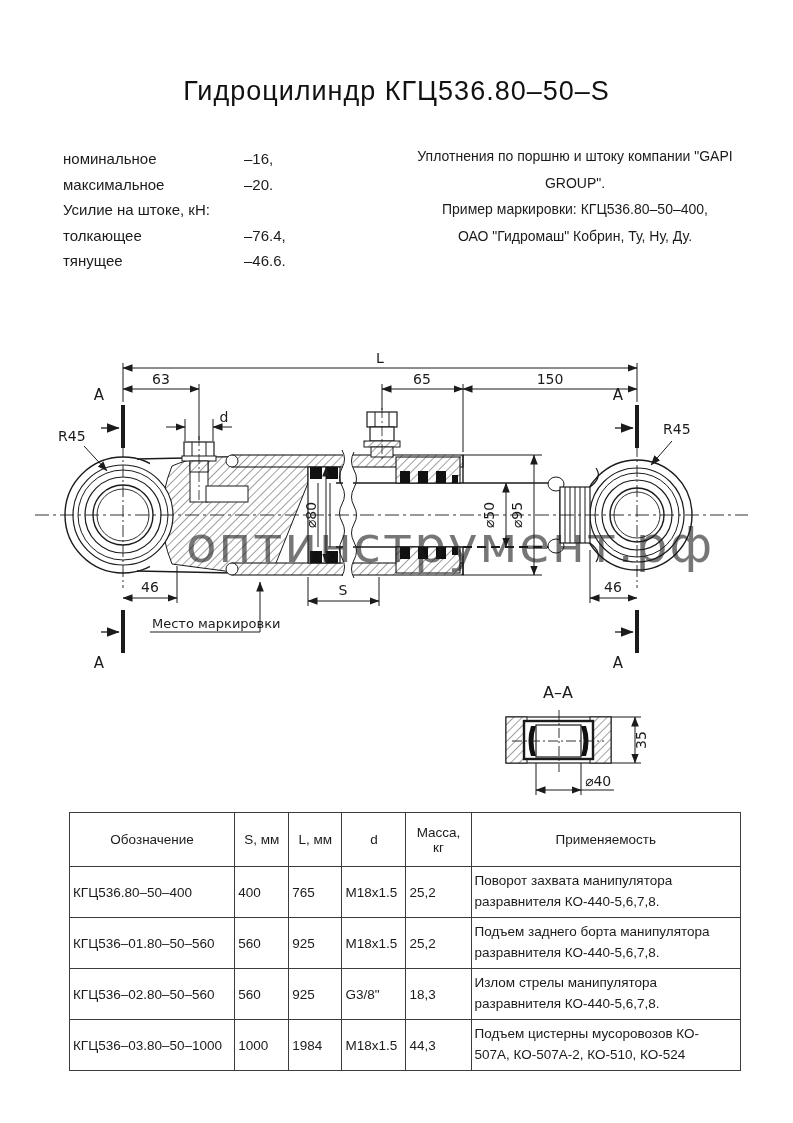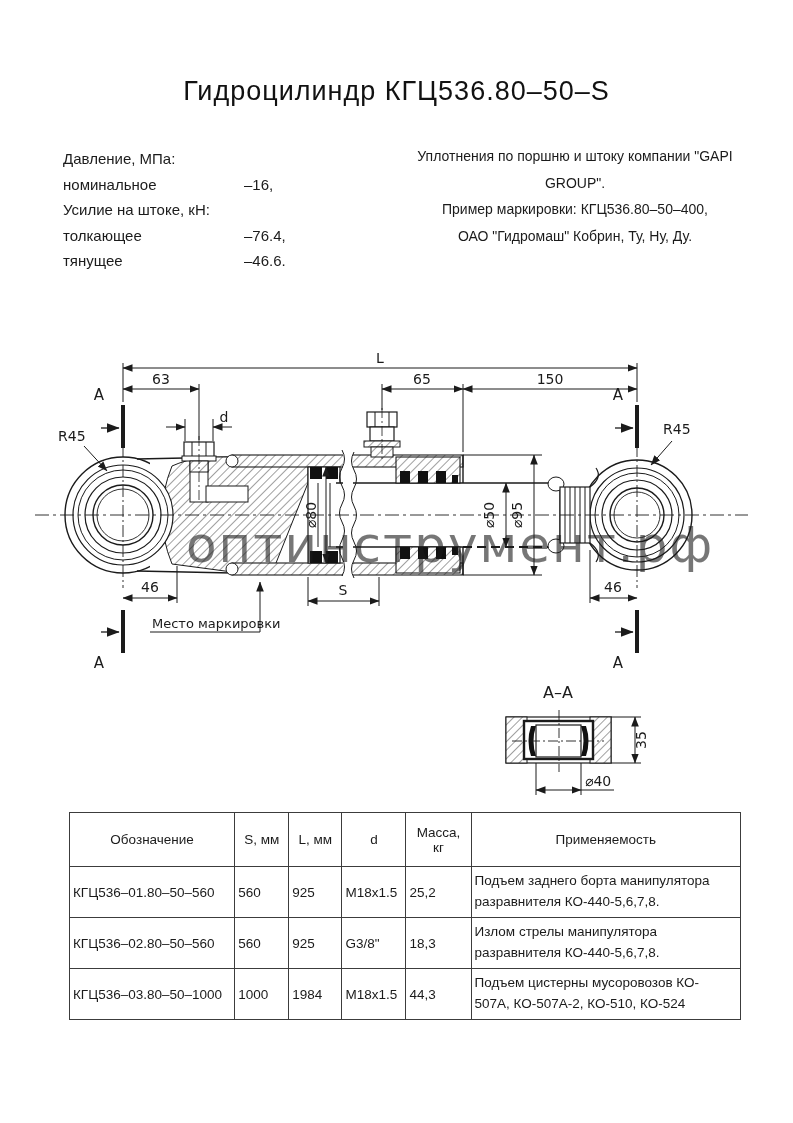--- a/index.html
+++ b/index.html
@@ -24,24 +24,27 @@
   td.app-cell{white-space:pre-line;line-height:1.55;}
 </style>
 </head>
 <body>
 
 <div id="page">
 
   <div class="abs" id="title">Гидроцилиндр КГЦ536.80–50–S</div>
 
   <div class="abs" id="specs">
-    <div class="spec-row">Давление, МПа:</div>
     <div class="spec-row">
       <span>номинальное</span>
       <span class="spec-val">–16,</span>
+    </div>
+    <div class="spec-row">
+      <span>максимальное</span>
+      <span class="spec-val">–20.</span>
     </div>
     <div class="spec-row">Усилие на штоке, кН:</div>
     <div class="spec-row">
       <span>толкающее</span>
       <span class="spec-val">–76.4,</span>
     </div>
     <div class="spec-row">
       <span>тянущее</span>
       <span class="spec-val">–46.6.</span>
     </div>
@@ -294,20 +297,29 @@
         <th>S, мм</th>
         <th>L, мм</th>
         <th>d</th>
         <th>Масса,
 кг</th>
         <th>Применяемость</th>
       </tr>
     </thead>
     <tbody>
       <tr>
+        <td class="desig">КГЦ536.80–50–400</td>
+        <td>400</td>
+        <td>765</td>
+        <td>М18х1.5</td>
+        <td>25,2</td>
+        <td class="app-cell">Поворот захвата манипулятора
+разравнителя КО-440-5,6,7,8.</td>
+      </tr>
+      <tr>
         <td class="desig">КГЦ536–01.80–50–560</td>
         <td>560</td>
         <td>925</td>
         <td>М18х1.5</td>
         <td>25,2</td>
         <td class="app-cell">Подъем заднего борта манипулятора
 разравнителя КО-440-5,6,7,8.</td>
       </tr>
       <tr>
         <td class="desig">КГЦ536–02.80–50–560</td>

